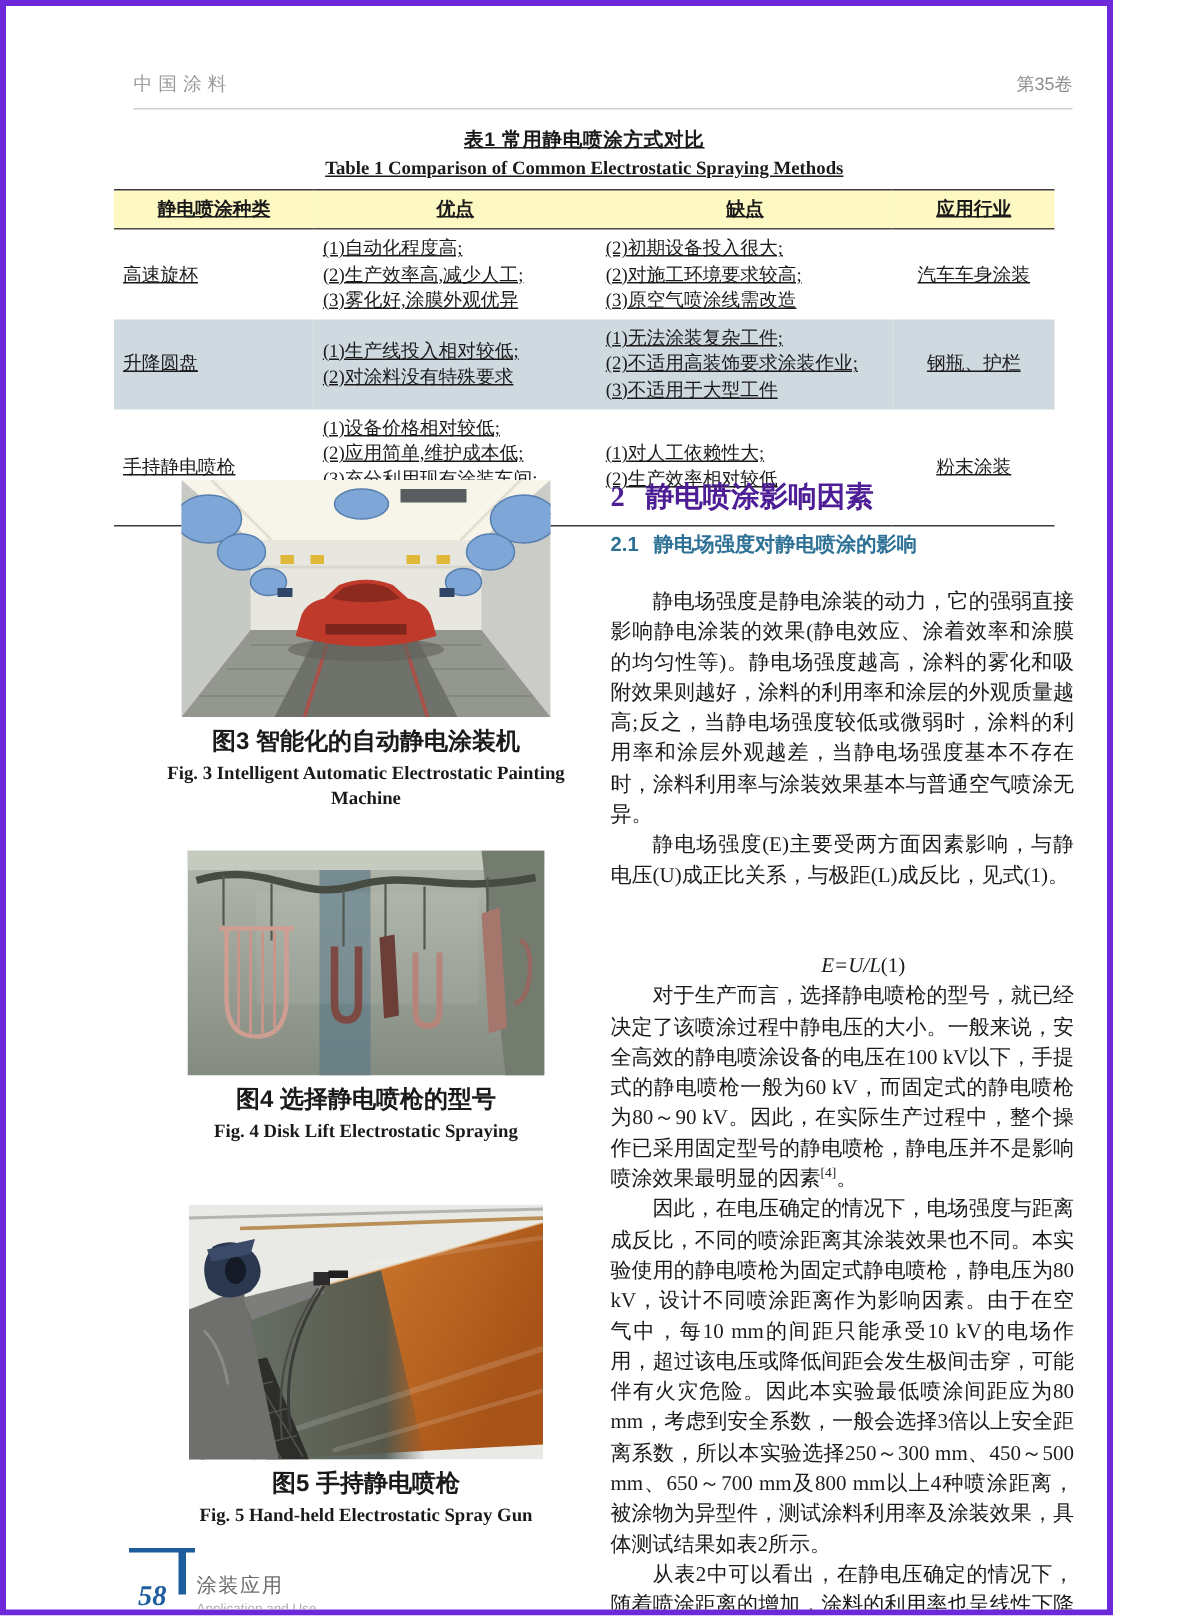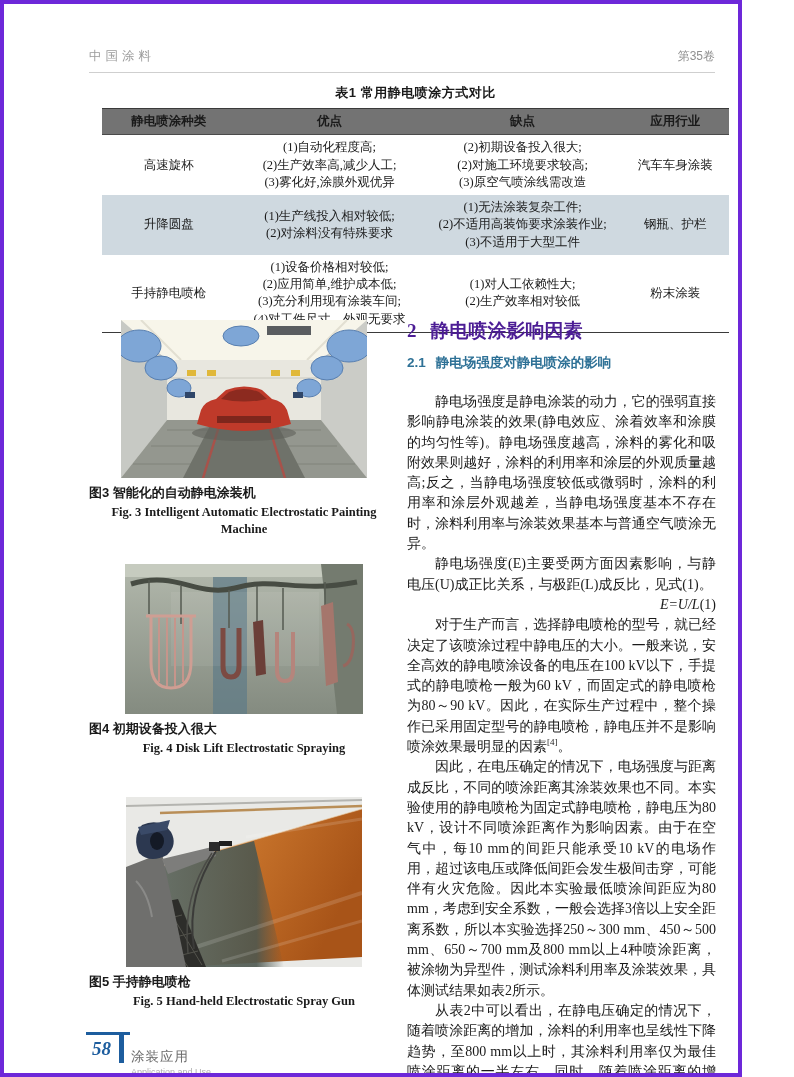--- a/index.html
+++ b/index.html
@@ -11,80 +11,81 @@
   
   .runhead{
     position:absolute;top:44px;left:85px;width:626px;
     display:flex;justify-content:space-between;align-items:flex-end;
     border-bottom:1px solid #cfcfcf;padding-bottom:7px;
     font-family:"Liberation Sans","DejaVu Sans",sans-serif;
   }
   .runhead .journal{font-size:12.5px;color:#9b9b9b;letter-spacing:4px;}
   .runhead .volume{font-size:12px;color:#8f8f8f;}
   
-  .tablewrap{position:absolute;top:80px;left:98px;width:627px;}
+  .tablewrap{position:absolute;top:80px;left:72px;width:627px;text-decoration:underline;}
   .tcap-zh{text-align:center;font-weight:bold;font-size:13px;font-family:"Liberation Sans","DejaVu Sans",sans-serif;letter-spacing:.5px;}
   .tcap-en{text-align:center;font-weight:bold;font-size:12.5px;margin-top:3px;font-family:"Liberation Serif",serif;}
   table.cmp{border-collapse:collapse;width:627px;margin-top:6px;
     border-top:1.6px solid #3a3a3a;border-bottom:1.6px solid #3a3a3a;
     font-size:12.5px;line-height:1.38;}
   table.cmp thead th{
-    background:#737373;font-weight:bold;text-align:center;
+    background:#fef9c3;font-weight:bold;text-align:center;
     padding:4px 2px;border-bottom:1px solid #4a4a4a;font-size:12.5px;}
-  table.cmp td{padding:4px 6px;vertical-align:middle;text-align:center;}
+  table.cmp td{padding:4px 6px;vertical-align:middle;}
   table.cmp tr.shade td{background:#cfd9e0;}
   td.c-type{padding-left:13px;width:128px;}
   td.c-pros{width:186px;}
   td.c-cons{width:196px;}
   td.c-ind{width:100px;text-align:center;}
   
   .leftcol{position:absolute;top:316px;left:85px;width:310px;}
   .rightcol{position:absolute;top:314px;left:403px;width:309px;}
   .fig{display:block;margin:0 auto;}
-  .figcap-zh{font-weight:bold;font-size:13px;margin-top:6px;
+  .figcap-zh{text-align:center;font-weight:bold;font-size:16px;margin-top:6px;
     font-family:"Liberation Sans","DejaVu Sans",sans-serif;}
   .figcap-en{text-align:center;font-weight:bold;font-size:12.5px;margin-top:2px;line-height:1.35;
     font-family:"Liberation Serif",serif;}
   .gap1{margin-top:26px;} .gap2{margin-top:40px;}
   
   .h2{font-family:Liberation Serif, serif;font-weight:bold;
       color:#4c1d95;font-size:19px;margin:0 0 10px 0;}
   .h2 .secnum{margin-right:14px;}
   .h3{font-family:"Liberation Sans","DejaVu Sans",sans-serif;font-weight:bold;
       color:#2e7196;font-size:13.5px;margin:0 0 20px 0;}
   .h3 .secnum{margin-right:10px;}
   .rightcol p{margin:0;text-indent:2em;text-align:justify;
       font-size:14px;line-height:20.3px;}
   sup.ref{font-size:9px;line-height:0;}
-  .eqrow{display:flex;justify-content:flex-end;font-size:14px;line-height:20.3px;}
+  .eqrow{display:flex;justify-content:center;font-size:14px;line-height:20.3px;margin-top:40px;}
   .eqrow .expr{font-style:italic;padding-left:2em;font-family:"Liberation Serif",serif;}
   .eqrow .eqnum{font-style:normal;}
   
   .footer{position:absolute;top:1028px;left:82px;display:flex;align-items:flex-start;}
   .pn-block{position:relative;padding-top:4px;}
   .pn-line{position:absolute;top:0;left:0;width:44px;height:2.5px;background:#1d5d9e;}
   .pn{font-family:"Liberation Serif",serif;font-style:italic;font-weight:bold;
-      font-size:19px;color:#1d5d9e;padding:2px 8px 0 6px;}
+      font-size:19px;color:#1d5d9e;padding:18px 8px 0 6px;}
   .pn-bar{width:5px;height:30px;background:#1d5d9e;margin-top:1px;}
   .cat{margin-left:7px;margin-top:16px;font-family:"Liberation Sans","DejaVu Sans",sans-serif;}
   .cat-zh{font-size:13.5px;color:#6d6d6d;letter-spacing:1px;}
   .cat-en{font-size:9px;color:#b0b0b0;margin-top:1px;}
 </style>
 </head>
 <body>
 
 <div class="page">
 
   <div class="runhead">
     <span class="journal">中国涂料</span>
     <span class="volume">第35卷</span>
   </div>
 
   <div class="tablewrap">
     <div class="tcap-zh">表1  常用静电喷涂方式对比</div>
+    <div class="tcap-en">Table 1   Comparison of Common Electrostatic Spraying Methods</div>
     <table class="cmp">
       <thead>
         <tr>
           <th>静电喷涂种类</th>
           <th>优点</th>
           <th>缺点</th>
           <th>应用行业</th>
         </tr>
       </thead>
       <tbody>
@@ -206,21 +207,21 @@
           <line x1="42" y1="54" x2="42" y2="122"></line>
         <line x1="50" y1="54" x2="50" y2="122"></line>
           <line x1="58" y1="54" x2="58" y2="118"></line>
       </g>
       <path d="M98,64 L98,102 Q98,113 106,113 Q114,113 114,102 L114,64" stroke="#7c4a42" stroke-width="5" fill="none"></path>
       <polygon points="128,58 138,56 141,110 131,112" fill="#6b3f38"></polygon>
       <path d="M152,68 L152,106 Q152,117 160,117 Q168,117 168,106 L168,68" stroke="#b5857c" stroke-width="4" fill="none"></path>
       <polygon points="196,42 208,38 213,118 201,122" fill="#a5766c"></polygon>
       <path d="M222,60 Q230,64 228,84 Q226,100 218,102" stroke="#96675e" stroke-width="3" fill="none"></path>
     </svg>
-    <div class="figcap-zh">图4  初期设备投入很大</div>
+    <div class="figcap-zh">图4  选择静电喷枪的型号</div>
     <div class="figcap-en">Fig. 4   Disk Lift Electrostatic Spraying</div>
 
     <svg class="fig gap2" width="236" height="170" viewBox="0 0 236 170">
       <defs>
         <linearGradient id="f5o" x1="0" y1="0" x2="1" y2="0.35">
           <stop offset="0" stop-color="#8f4a1c"></stop>
             <stop offset=".45" stop-color="#c9752c"></stop>
             <stop offset="1" stop-color="#a85418"></stop>
         </linearGradient>
         <linearGradient id="f5g" x1="0" y1="0" x2="1" y2="0">

